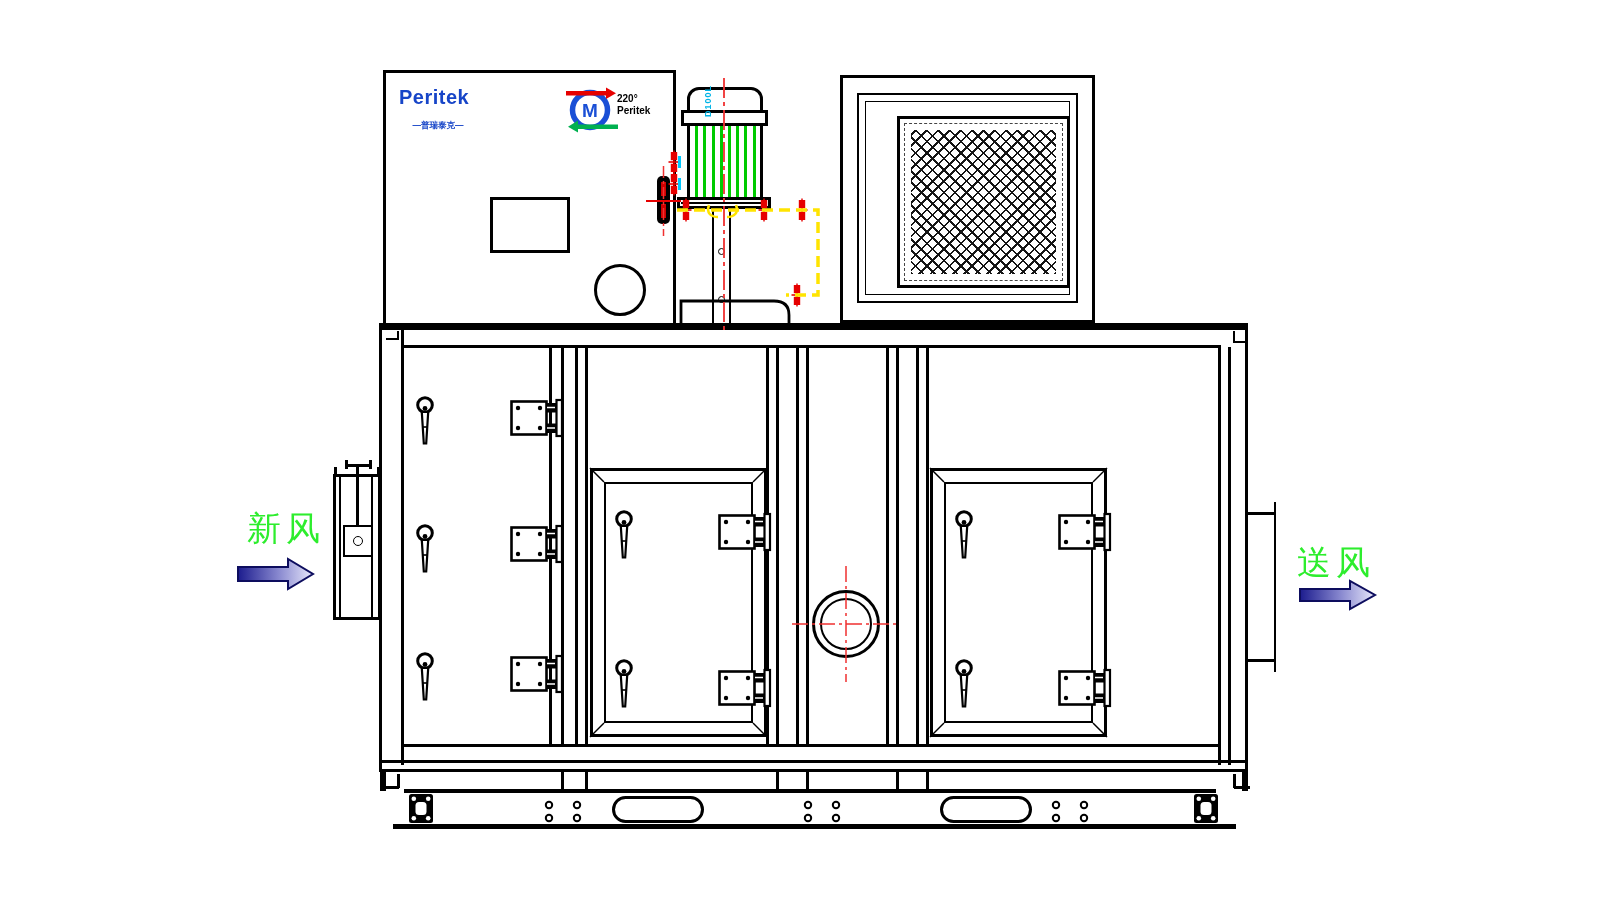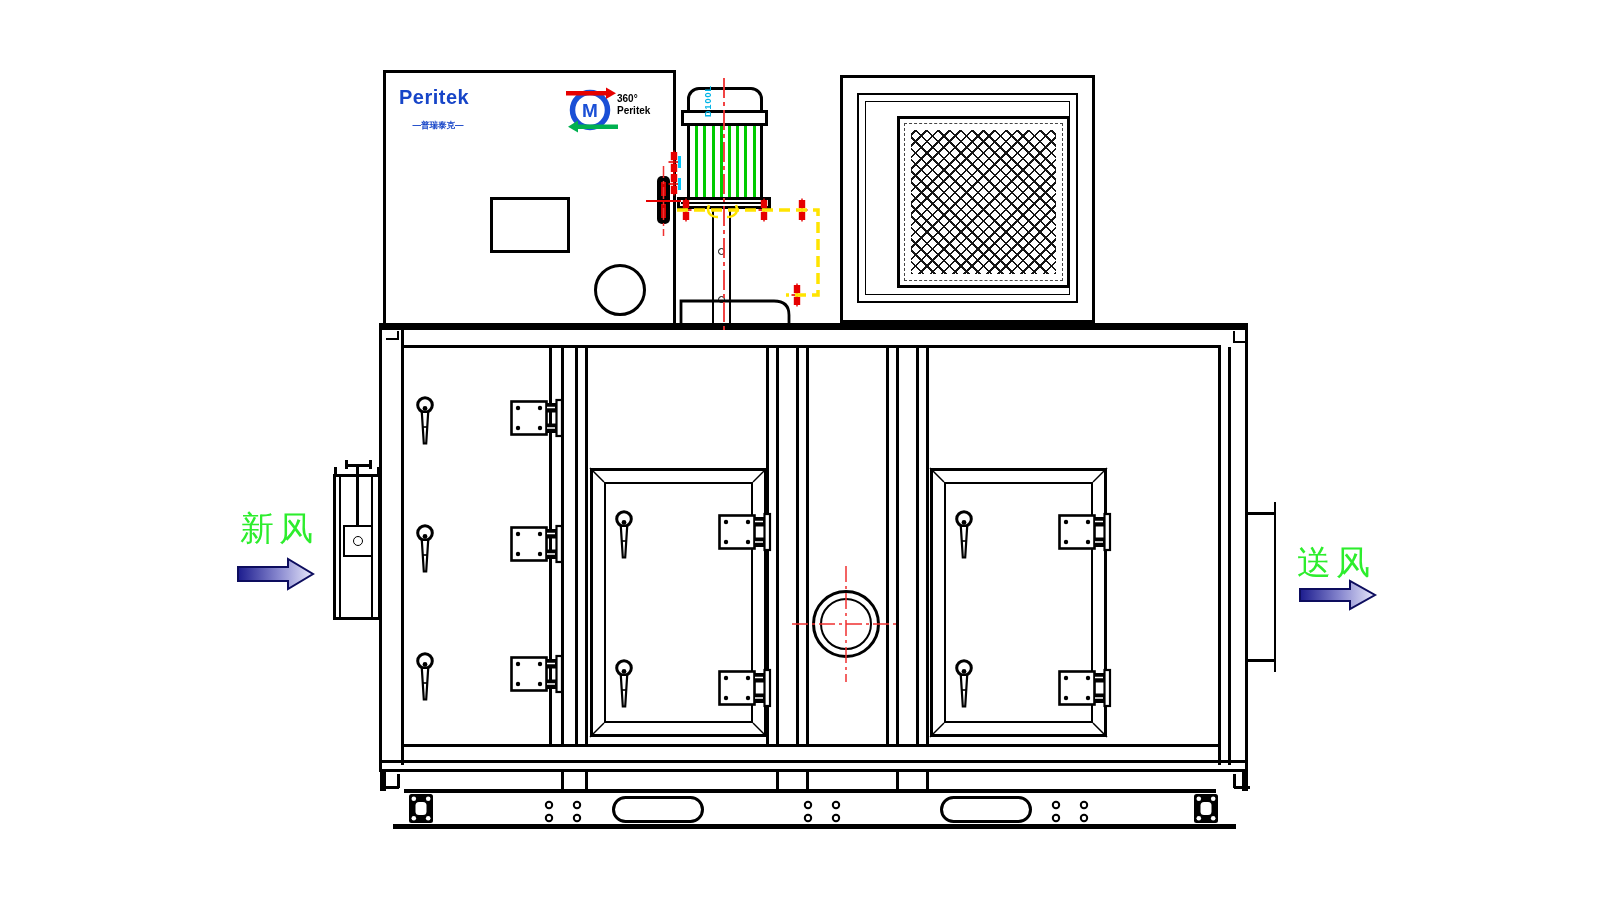--- a/index.html
+++ b/index.html
@@ -34,21 +34,21 @@
   <div class="a brand-sub" style="left:396px;top:120px;width:84px">—<span>普瑞泰克</span>—</div>
 
   <svg class="a" style="left:564px;top:82px" width="58" height="56" viewBox="0 0 58 56">
     <circle cx="26" cy="28" r="17.5" fill="none" stroke="#1a4fd6" stroke-width="5.5"></circle>
     <text x="26" y="35" font-size="19" font-weight="bold" fill="#1a4fd6" text-anchor="middle" font-family="Liberation Sans,sans-serif">M</text>
     <rect x="2" y="9" width="40" height="4.5" fill="#e60000"></rect>
     <polygon points="42,5.5 52,11.2 42,17" fill="#e60000"></polygon>
     <rect x="14" y="42.5" width="40" height="4.5" fill="#00b050"></rect>
     <polygon points="14,38.5 4,44.7 14,50.5" fill="#00b050"></polygon>
   </svg>
-  <div class="a emblem-txt" style="left:617px;top:93px">360°</div>
+  <div class="a emblem-txt" style="left:617px;top:93px">220°</div>
   <div class="a emblem-txt" style="left:617px;top:105px">Peritek</div>
 
   <div class="b" style="left:490px;top:197px;width:80px;height:56px"></div>
   <div class="b round" style="left:594px;top:264px;width:52px;height:52px"></div>
 
   <div class="b" style="left:840px;top:75px;width:255px;height:248px"></div>
   <div class="b2" style="left:857px;top:93px;width:221px;height:210px"></div>
   <div class="b15" style="left:865px;top:101px;width:205px;height:194px"></div>
   <div class="b" style="left:897px;top:116px;width:173px;height:172px"></div>
   <div class="dashrect" style="left:904px;top:123px;width:159px;height:158px"></div>
@@ -121,21 +121,21 @@
   <div class="l" style="left:346px;top:464px;width:26px;height:2.5px"></div>
   <div class="l" style="left:345px;top:460px;width:2.5px;height:9px"></div>
   <div class="l" style="left:369px;top:460px;width:2.5px;height:9px"></div>
   <div class="b25" style="left:343px;top:525px;width:30px;height:32px"></div>
   <div class="b15 round" style="left:353px;top:536px;width:10px;height:10px"></div>
 
   <div class="a" style="left:1248px;top:512px;width:28px;height:150px;box-sizing:border-box;border-top:3.5px solid #000;border-bottom:3.5px solid #000;border-right:2.5px solid #000;background:#fff"></div>
   <div class="l" style="left:1273.5px;top:502px;width:2.5px;height:11px"></div>
   <div class="l" style="left:1273.5px;top:661px;width:2.5px;height:11px"></div>
 
-  <div class="a flow-label" style="left:240px;top:506px">新风</div>
+  <div class="a flow-label" style="left:247px;top:506px">新风</div>
   <div class="a flow-label" style="left:1297px;top:540px">送风</div>
 
   <div class="l" style="left:404px;top:789px;width:812px;height:4px"></div>
   <div class="l" style="left:393px;top:824px;width:843px;height:4.5px"></div>
   <div class="a" style="left:612px;top:796px;width:92px;height:27px;box-sizing:border-box;border:3.5px solid #000;border-radius:13.5px;background:#fff"></div>
   <div class="a" style="left:940px;top:796px;width:92px;height:27px;box-sizing:border-box;border:3.5px solid #000;border-radius:13.5px;background:#fff"></div>
 
   <svg class="overlay" width="1613" height="897" viewBox="0 0 1613 897">
     <defs>
       <linearGradient id="arrG" x1="0" y1="0" x2="1" y2="0">

